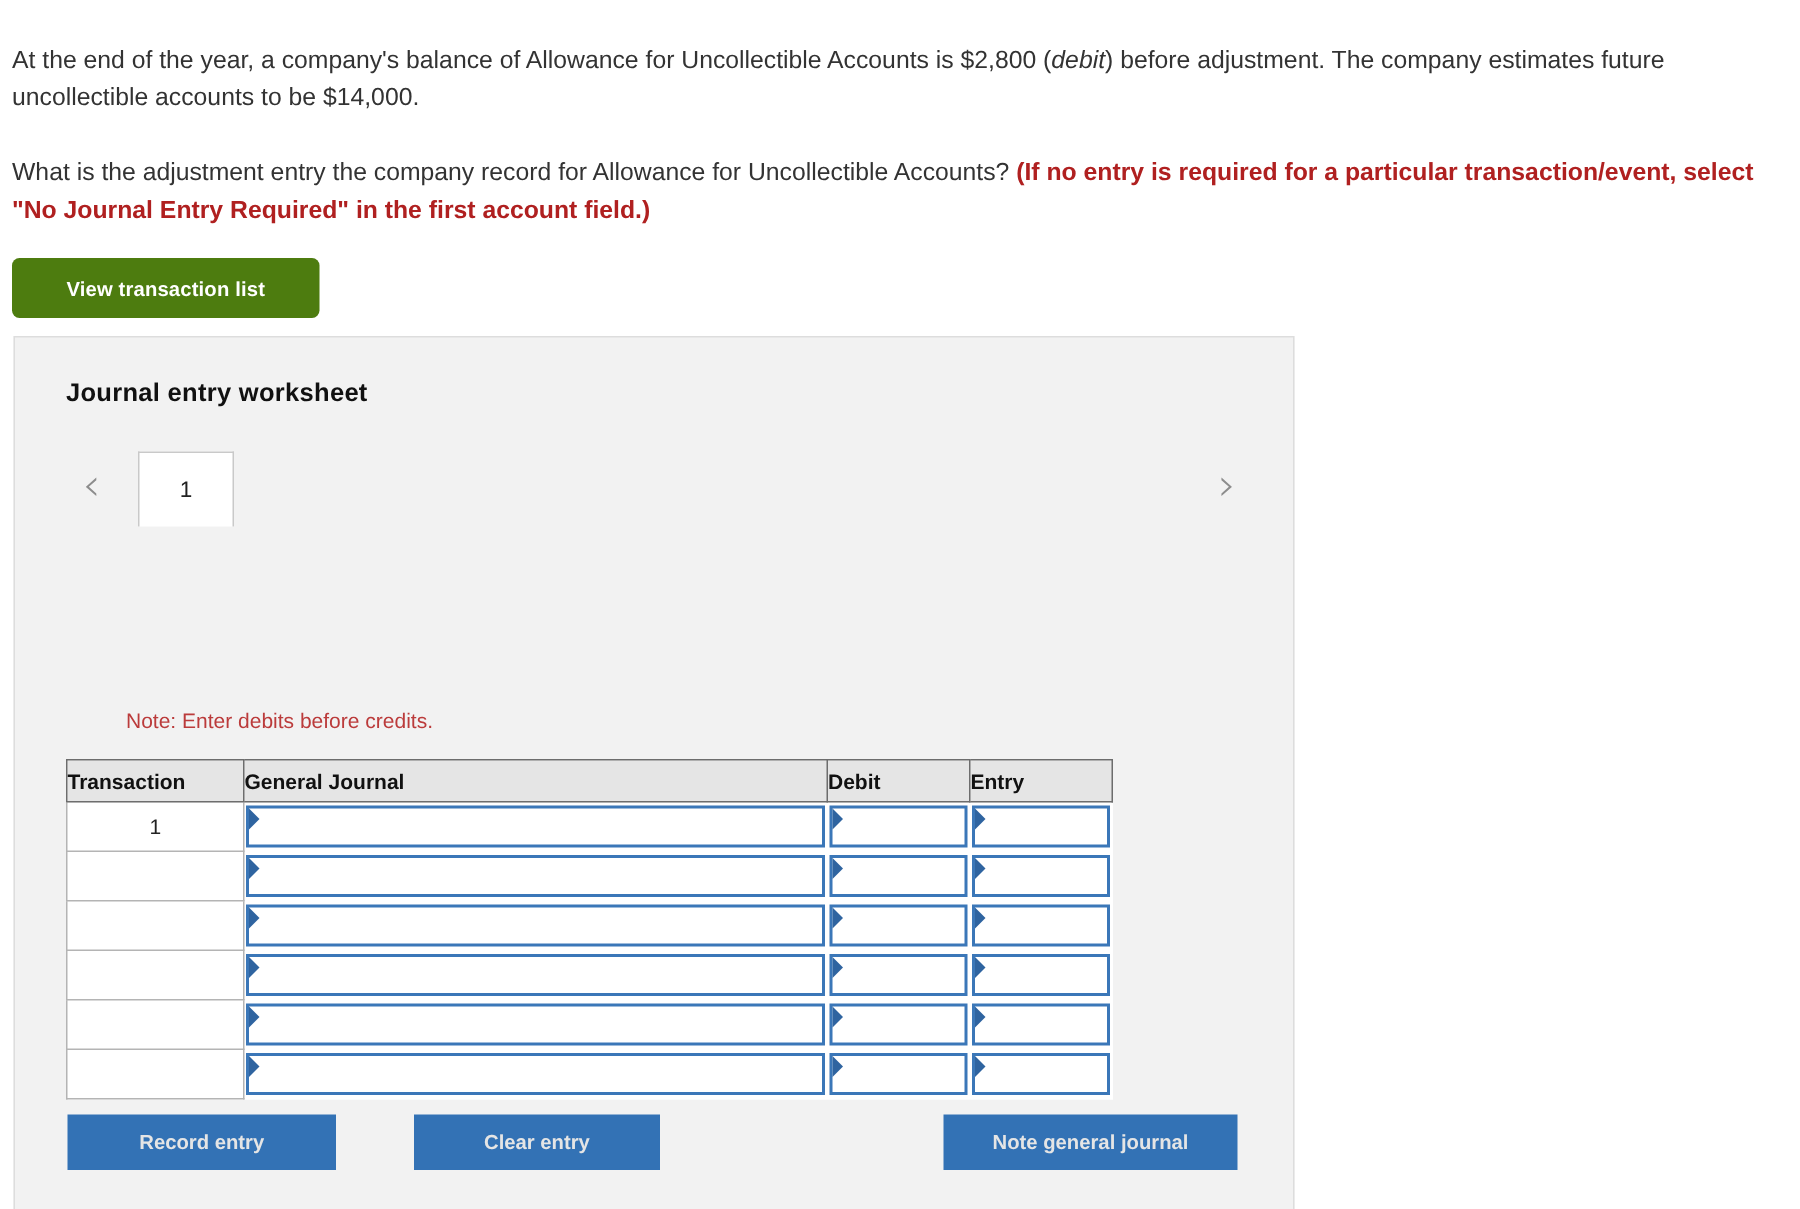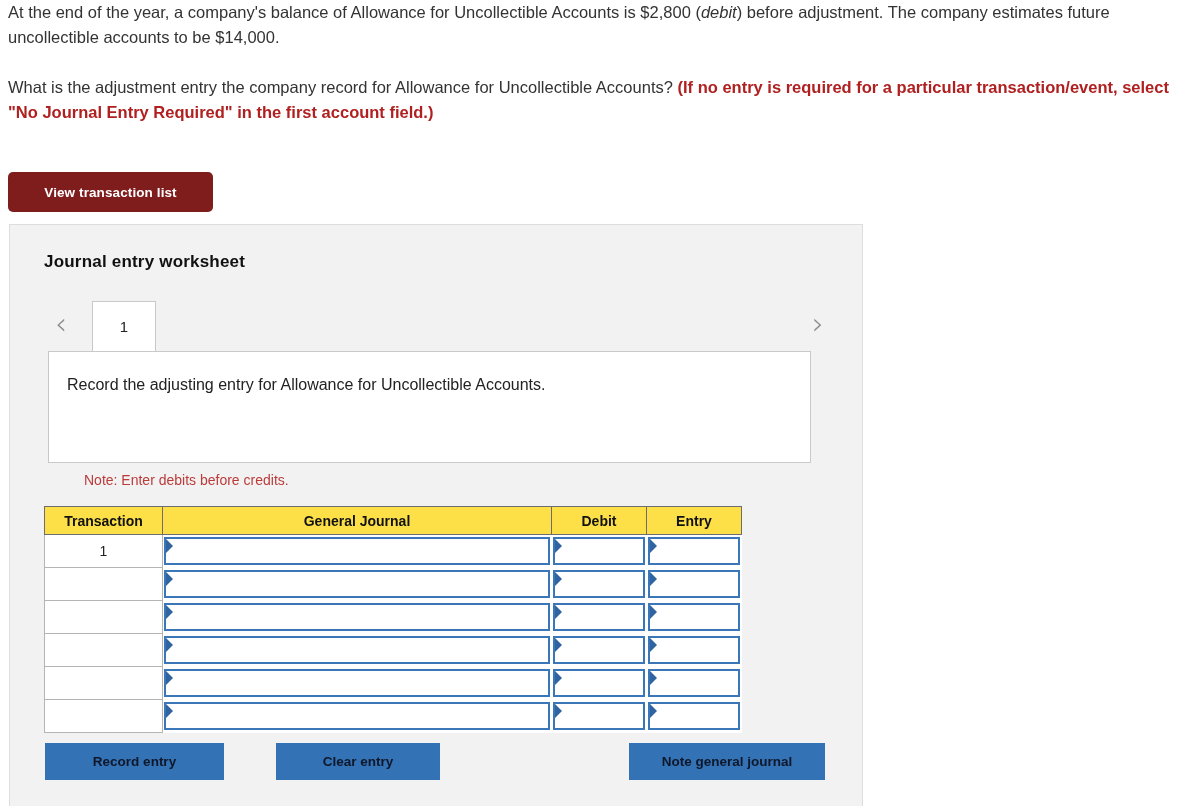--- a/index.html
+++ b/index.html
@@ -13,42 +13,42 @@
     font-family: "Liberation Sans", sans-serif;
     color: #222222;
     overflow: hidden;
     position: relative;
   }
 
   
   .prompt {
     position: absolute;
     left: 8px;
-    top: 0;
+    top: 28px;
     width: 1184px;
     font-size: 16.5px;
     line-height: 25px;
     color: #333333;
   }
   .prompt p { margin: 0; }
   .prompt .spacer { height: 25px; }
   .emph-italic { font-style: italic; }
   .red-bold {
     color: #b02020;
     font-weight: bold;
   }
 
   
   .btn-view-transaction {
     position: absolute;
     left: 8px;
     top: 172px;
     width: 205px;
     height: 40px;
-    background: #7f1d1d;
+    background: #4d7c0f;
     border: none;
     border-radius: 5px;
     color: #ffffff;
     font-family: "Liberation Sans", sans-serif;
     font-size: 13.5px;
     font-weight: bold;
     letter-spacing: .1px;
     cursor: pointer;
     padding: 0;
   }
@@ -159,26 +159,26 @@
     table-layout: fixed;
     background: #ffffff;
   }
   .journal-table th,
   .journal-table td {
     border: 1px solid #9a9a9a;
     padding: 0;
     margin: 0;
   }
   .journal-table thead th {
-    background: #fde047;
+    background: #e5e5e5;
     color: #111111;
     font-size: 14px;
     font-weight: bold;
     height: 27px;
-    text-align: center;
+    text-align: left;
     border: 1px solid #6d6d6d;
   }
   .col-transaction { width: 117px; }
   .col-journal     { width: 388px; }
   .col-debit       { width: 94px; }
   .col-credit      { width: 94px; }
 
   .journal-table tbody td {
     height: 32px;
     vertical-align: middle;
@@ -216,21 +216,21 @@
     border-top: 7px solid transparent;
     border-bottom: 7px solid transparent;
   }
 
   
   .btn-flat {
     position: absolute;
     background: #3372b5;
     border: none;
     border-radius: 0;
-    color: #0f172a;
+    color: #e5e5e5;
     font-family: "Liberation Sans", sans-serif;
     font-size: 13.5px;
     font-weight: bold;
     height: 37px;
     cursor: pointer;
     padding: 4px;
   }
   .btn-record { left: 35px;  top: 518px; width: 179px; }
   .btn-clear  { left: 266px; top: 518px; width: 164px; }
   .btn-view-gj{ left: 619px; top: 518px; width: 196px; }
@@ -249,23 +249,20 @@
 <div class="worksheet-panel">
 
   <div class="worksheet-title">Journal entry worksheet</div>
 
   <div class="tab-strip">
     <div class="nav-chevron nav-prev">‹</div>
     <div class="tab-item">1</div>
     <div class="nav-chevron nav-next">›</div>
   </div>
 
-  <div class="desc-box">
-    <div class="desc-text">Record the adjusting entry for Allowance for Uncollectible Accounts.</div>
-  </div>
 
   <div class="note-text">Note: Enter debits before credits.</div>
 
   <table class="journal-table">
     <thead>
       <tr>
         <th class="col-transaction">Transaction</th>
         <th class="col-journal">General Journal</th>
         <th class="col-debit">Debit</th>
         <th class="col-credit">Entry</th>

